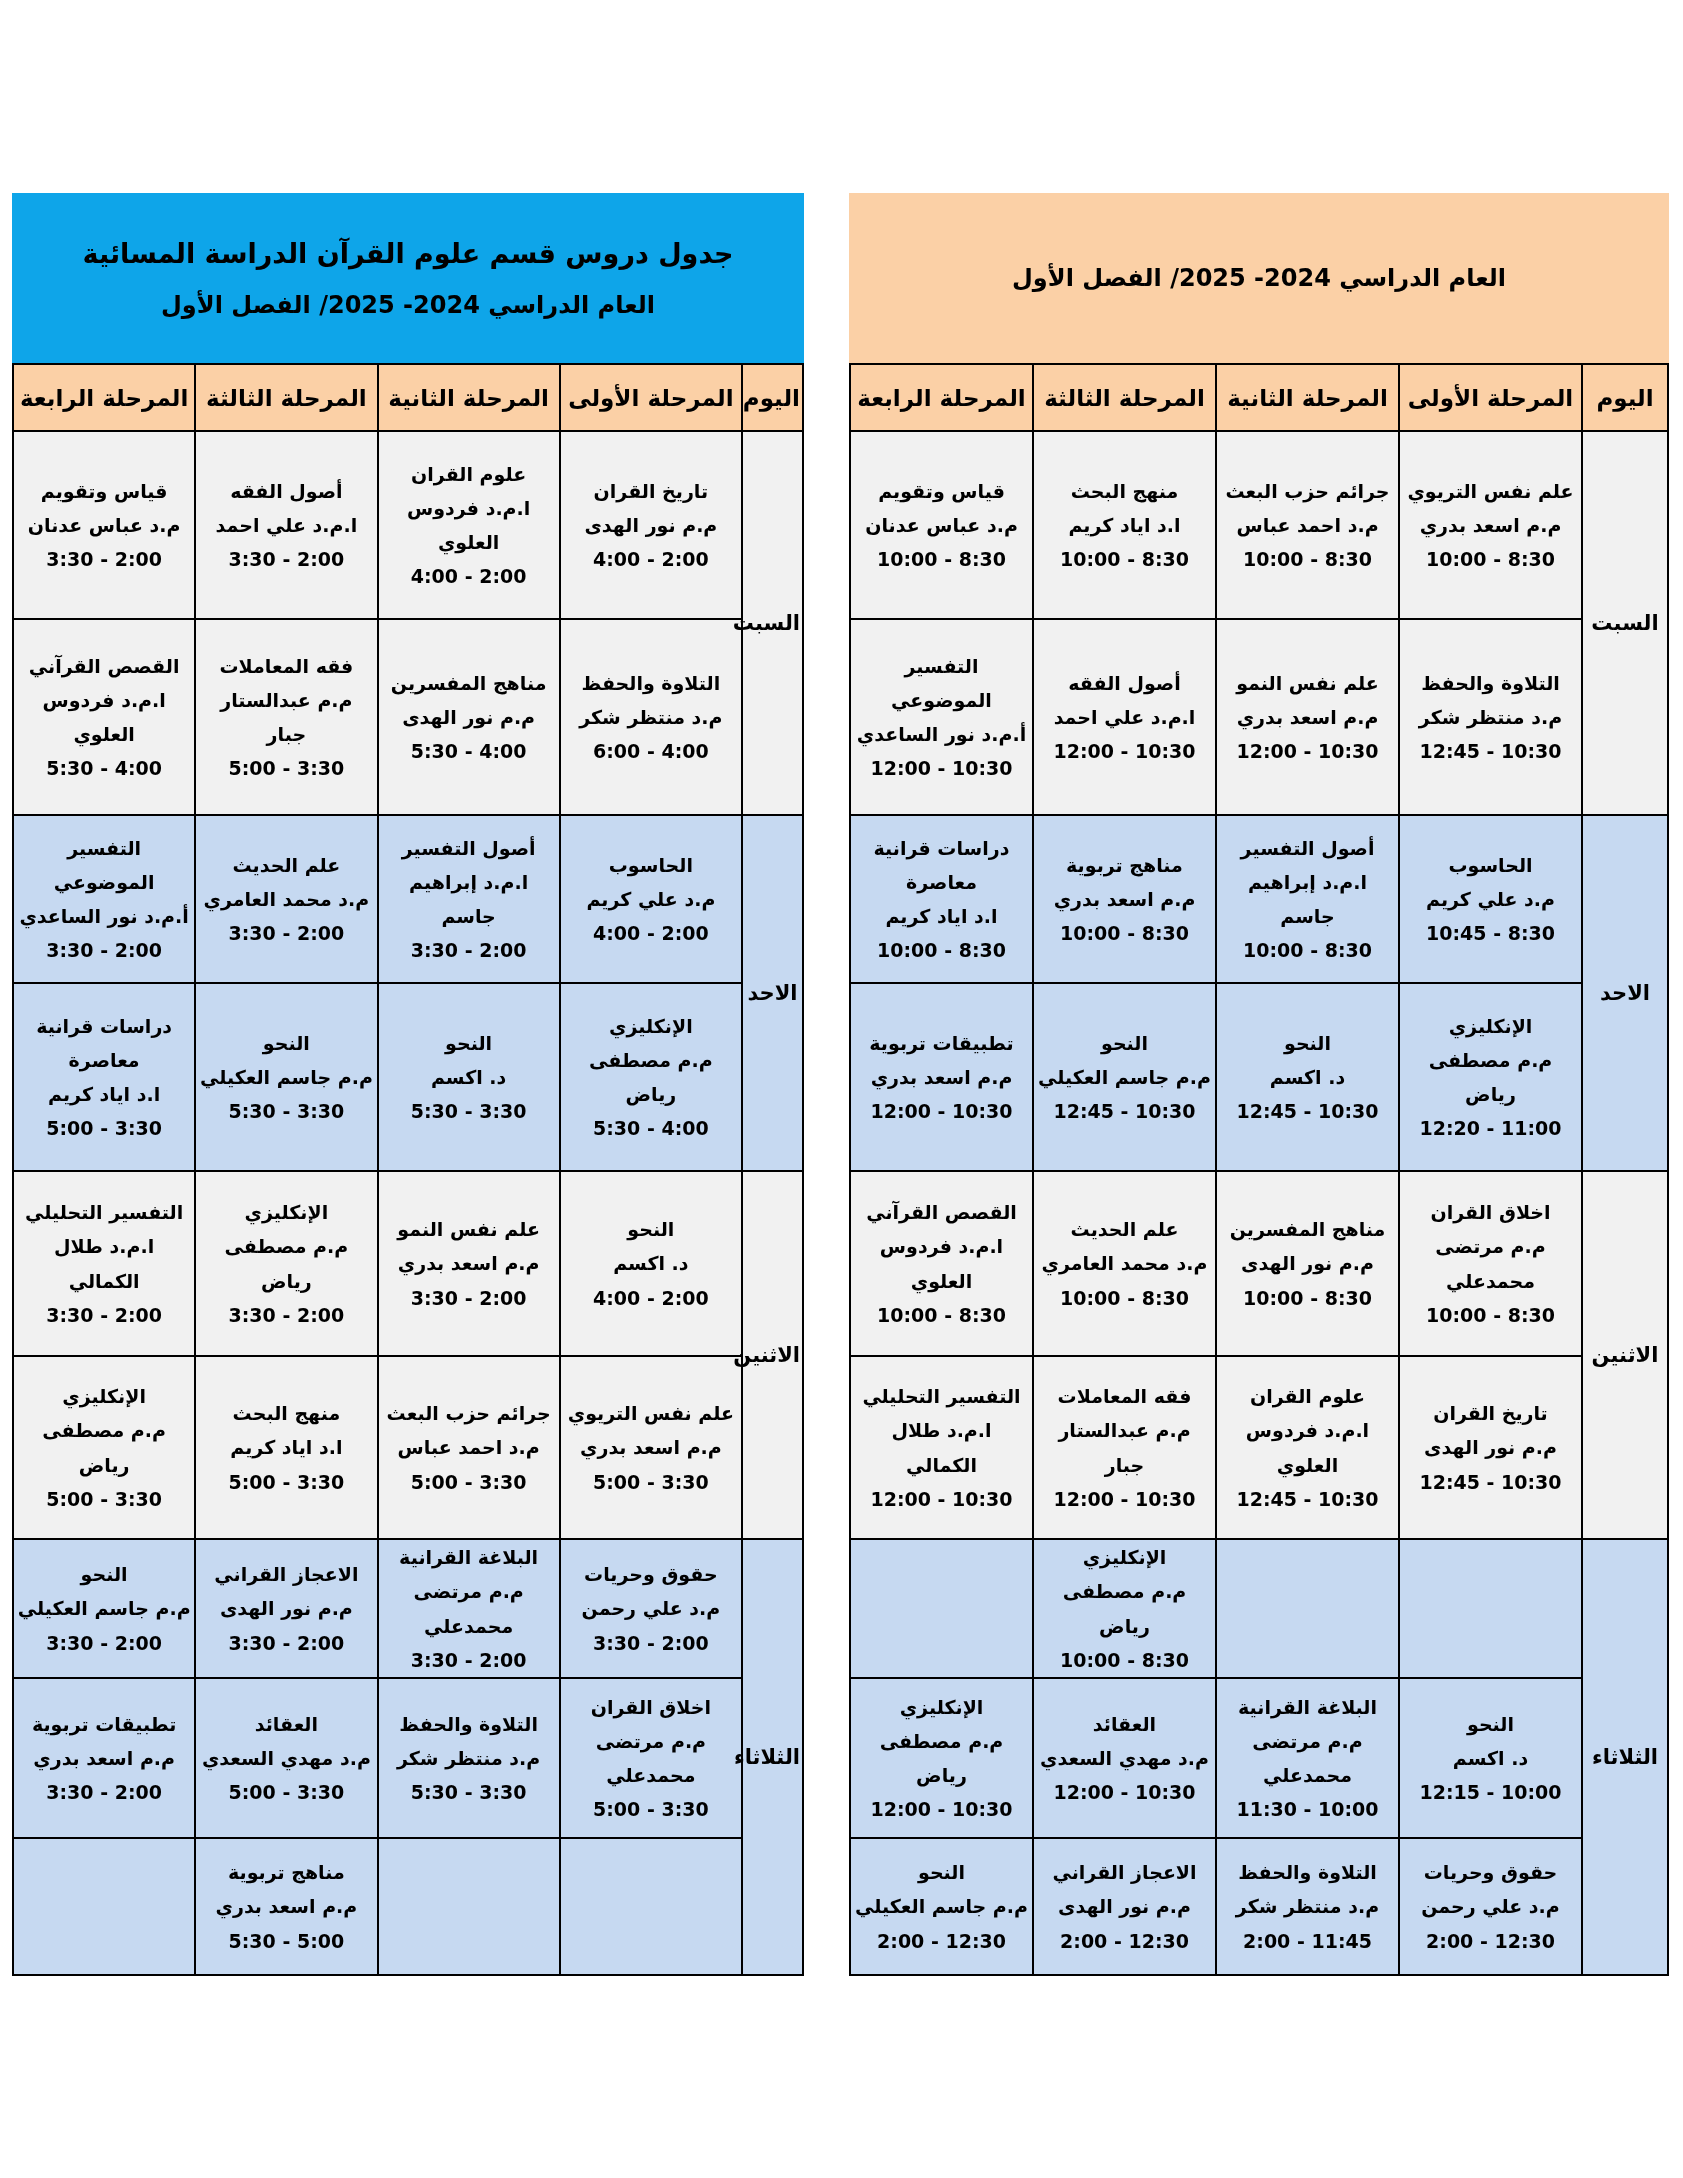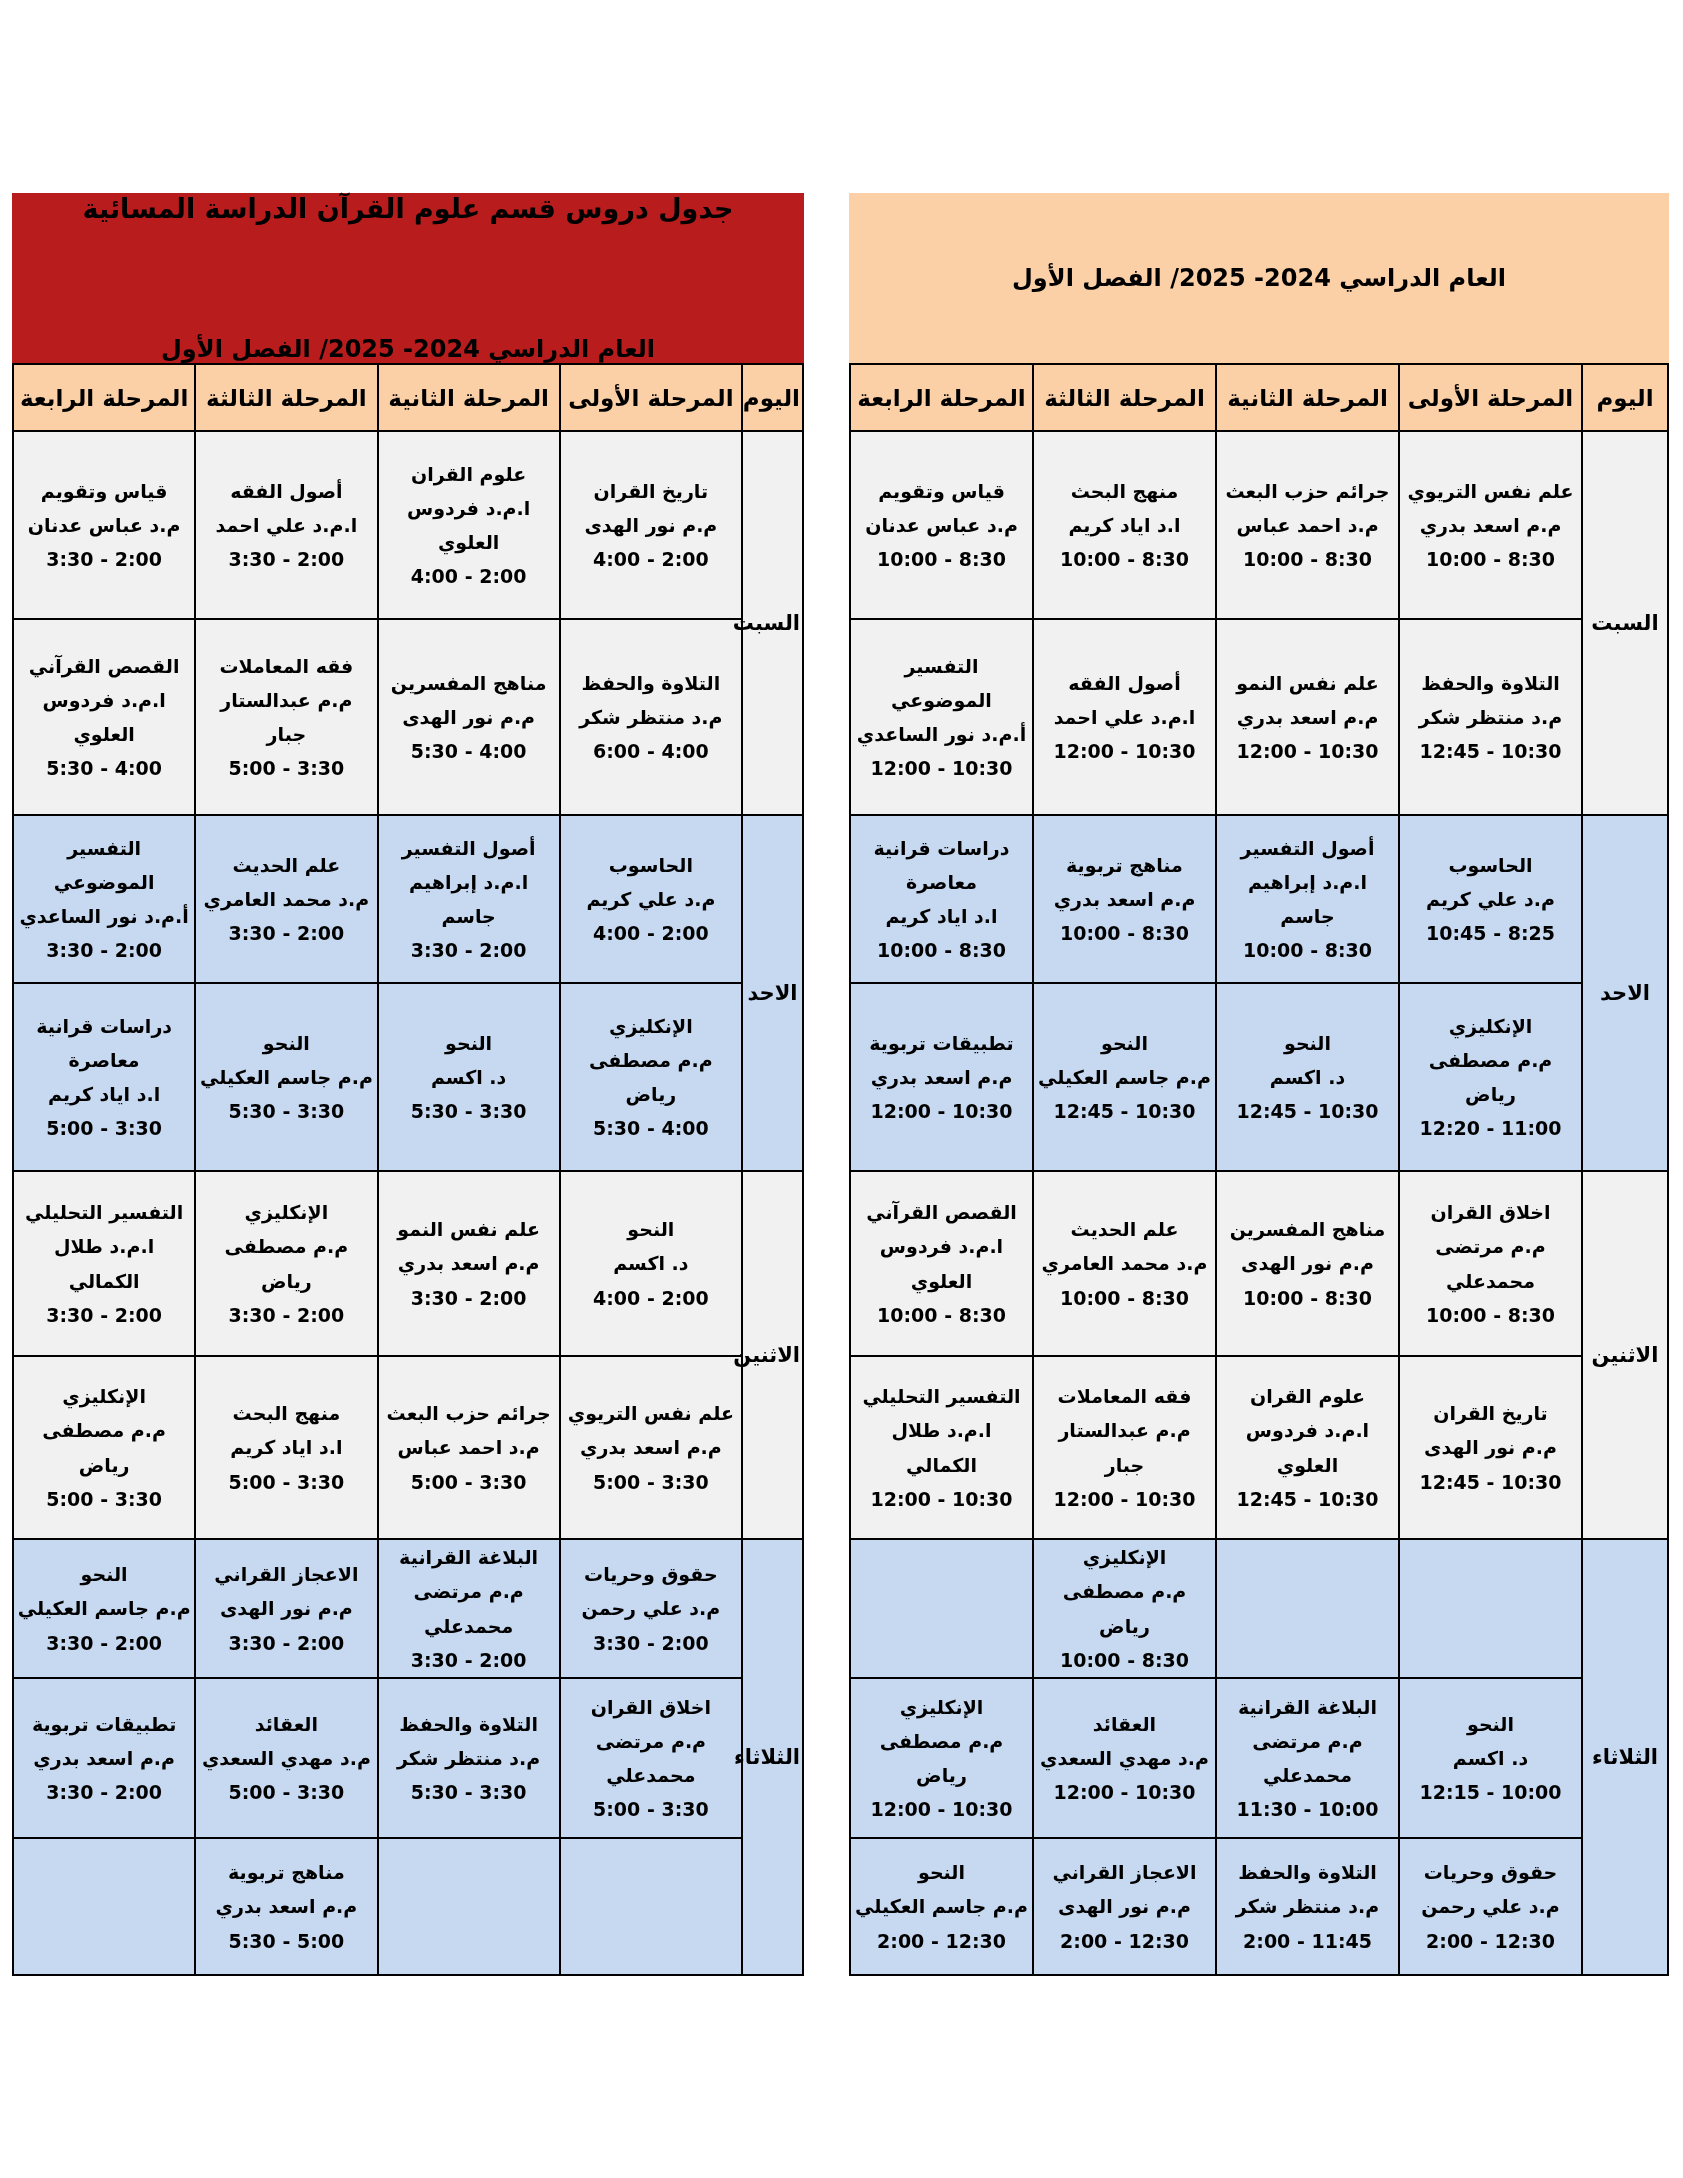--- a/index.html
+++ b/index.html
@@ -98,21 +98,21 @@
               <div class="subj">التفسير الموضوعي</div>
               <div class="teach">أ.م.د نور الساعدي</div>
               <div class="time" dir="ltr">12:00 - 10:30</div>
             </td>
           </tr>
           <tr style="height: 168px;">
             <td class="day" rowspan="2" style="background: rgb(198, 217, 241);">الاحد</td>
             <td class="cell" style="background: rgb(198, 217, 241);">
               <div class="subj">الحاسوب</div>
               <div class="teach">م.د علي كريم</div>
-              <div class="time" dir="ltr">10:45 - 8:25</div>
+              <div class="time" dir="ltr">10:45 - 8:30</div>
             </td>
             <td class="cell" style="background: rgb(198, 217, 241);">
               <div class="subj">أصول التفسير</div>
               <div class="teach">ا.م.د إبراهيم جاسم</div>
               <div class="time" dir="ltr">10:00 - 8:30</div>
             </td>
             <td class="cell" style="background: rgb(198, 217, 241);">
               <div class="subj">مناهج تربوية</div>
               <div class="teach">م.م اسعد بدري</div>
               <div class="time" dir="ltr">10:00 - 8:30</div>
@@ -243,21 +243,21 @@
               <div class="subj">النحو</div>
               <div class="teach">م.م جاسم العكيلي</div>
               <div class="time" dir="ltr">2:00 - 12:30</div>
             </td>
           </tr>
         </tbody>
       </table>
   </section>
 
   <section class="sched" id="sched-evening">
-    <header class="titlebox" style="background: #b91c1c; justify-content: space-between;">
+    <header class="titlebox" style="background: #0ea5e9;">
       <div class="t1">جدول دروس قسم علوم القرآن الدراسة المسائية</div>
       <div class="t2">العام الدراسي 2024- 2025/ الفصل الأول</div>
     </header>
     <table>
         <colgroup>
           <col style="width: 61px;">
           <col>
           <col>
           <col>
           <col>

